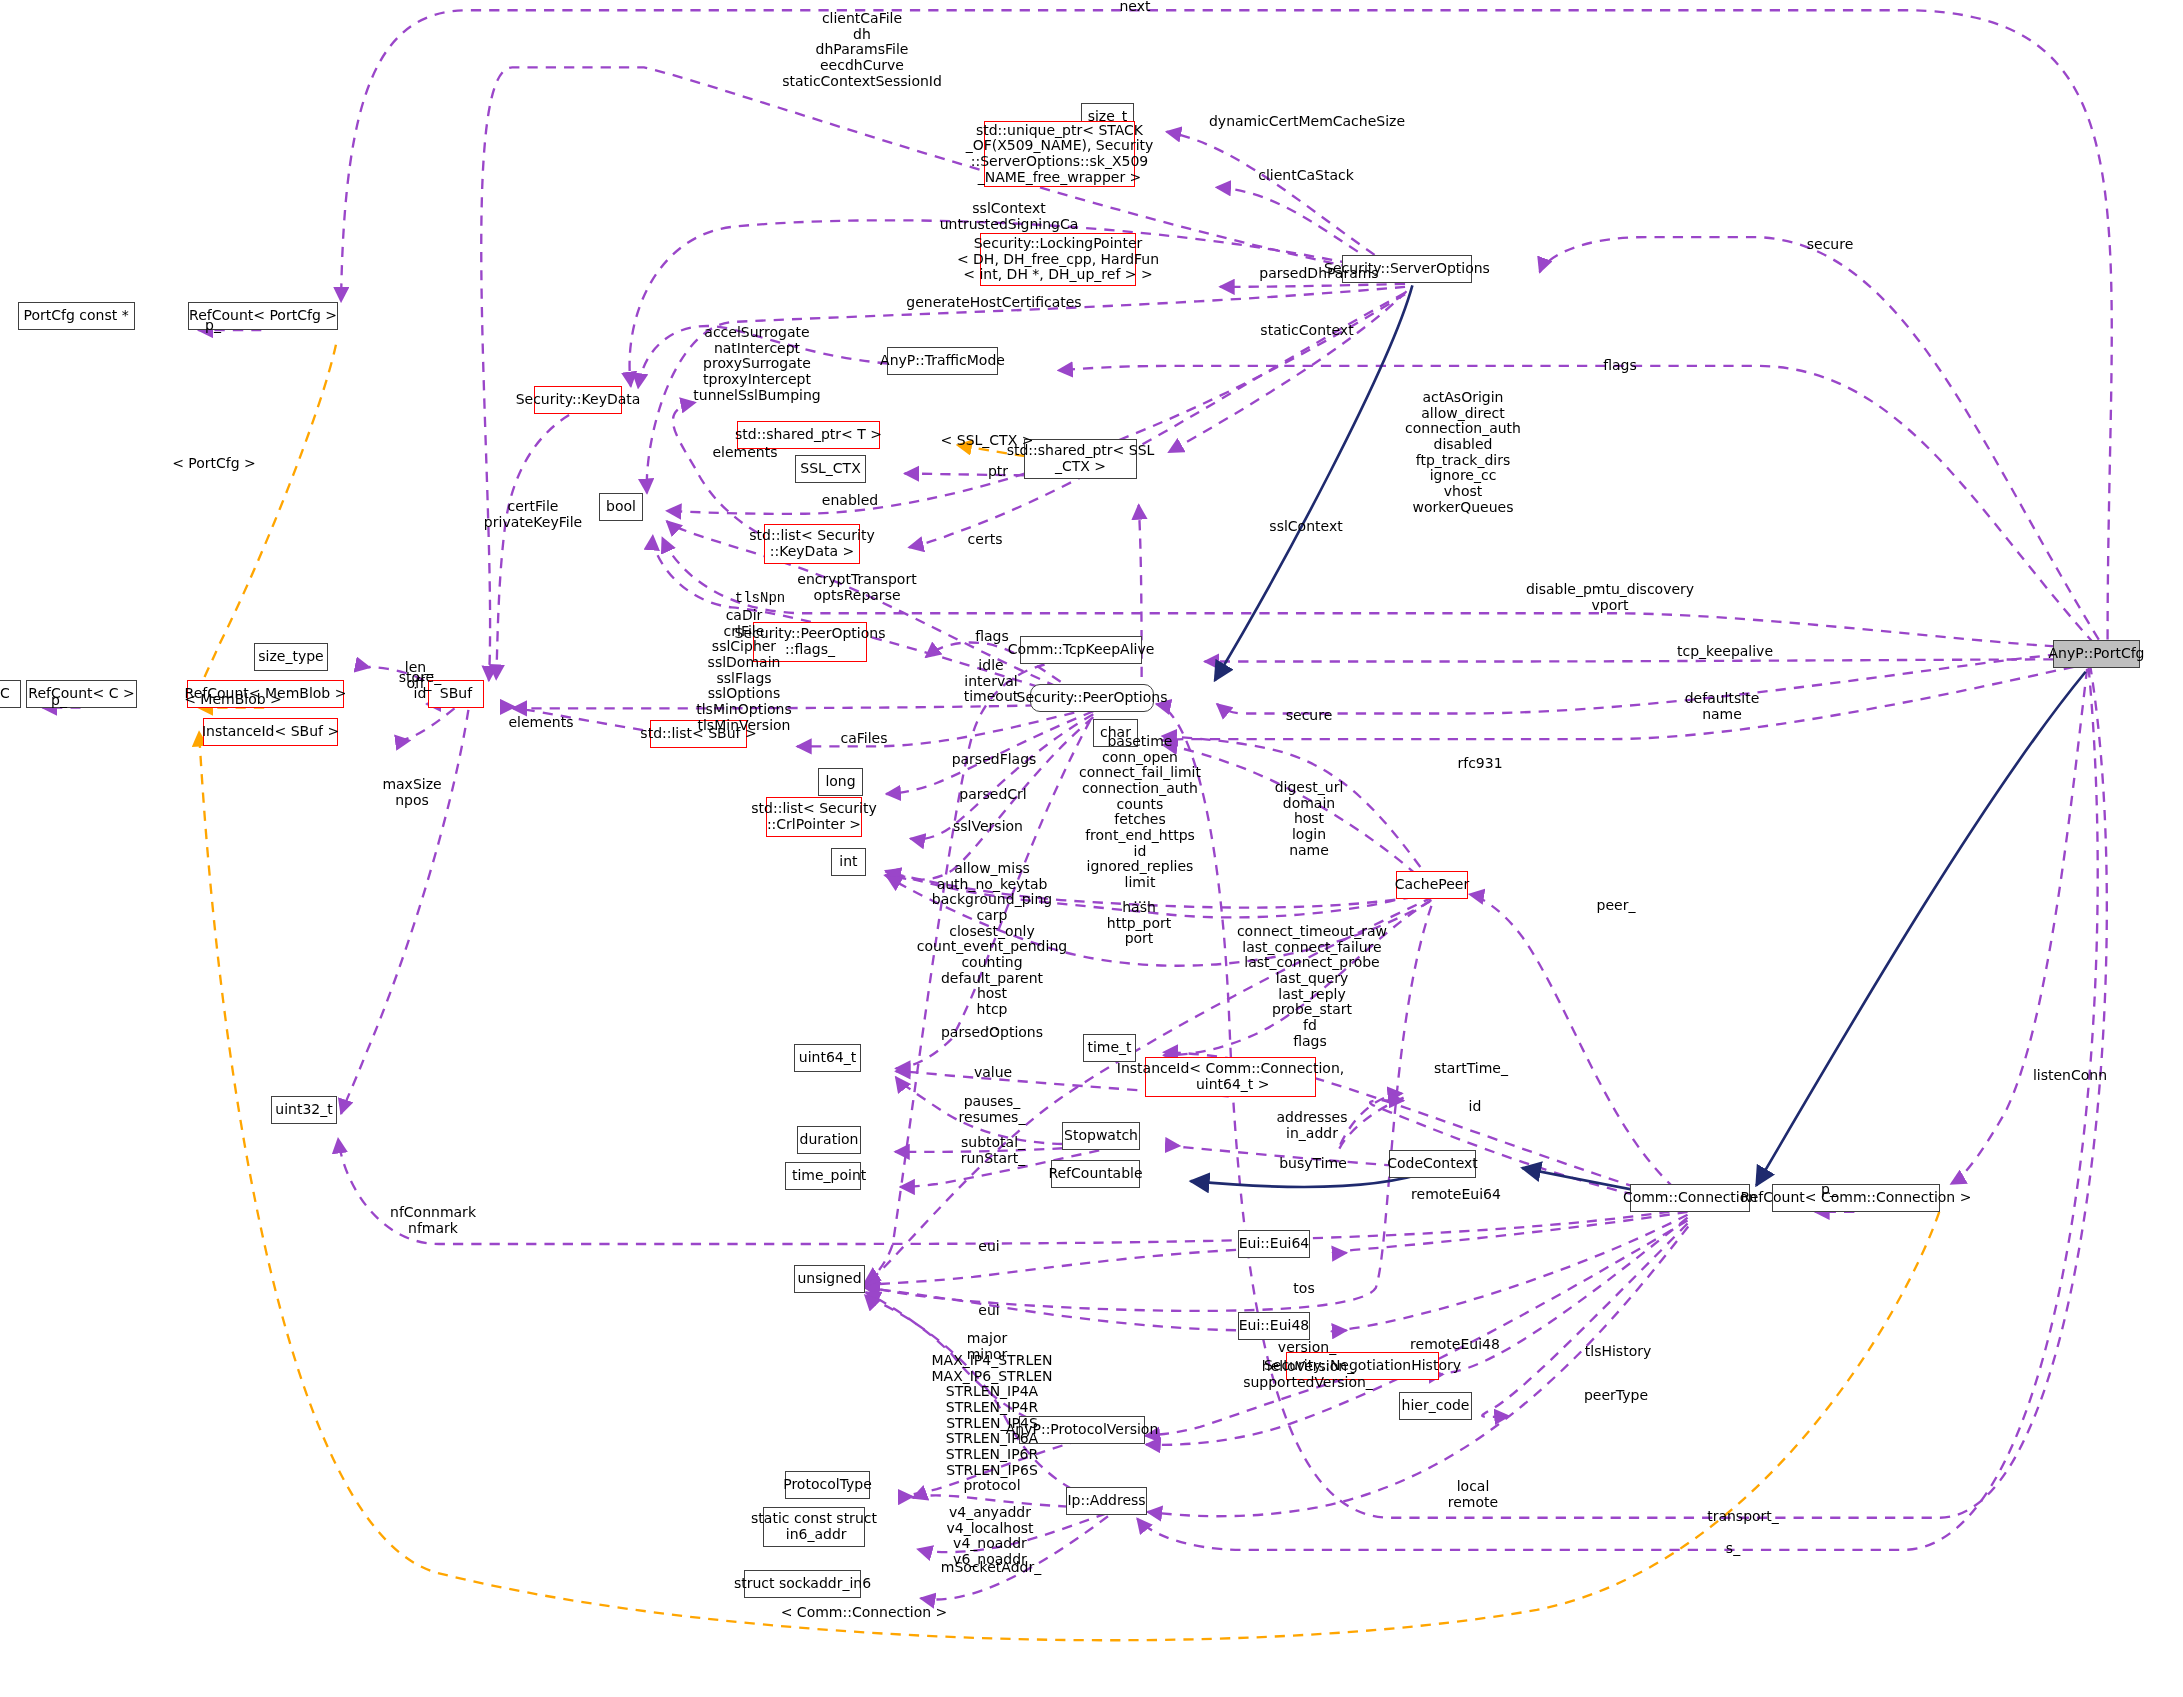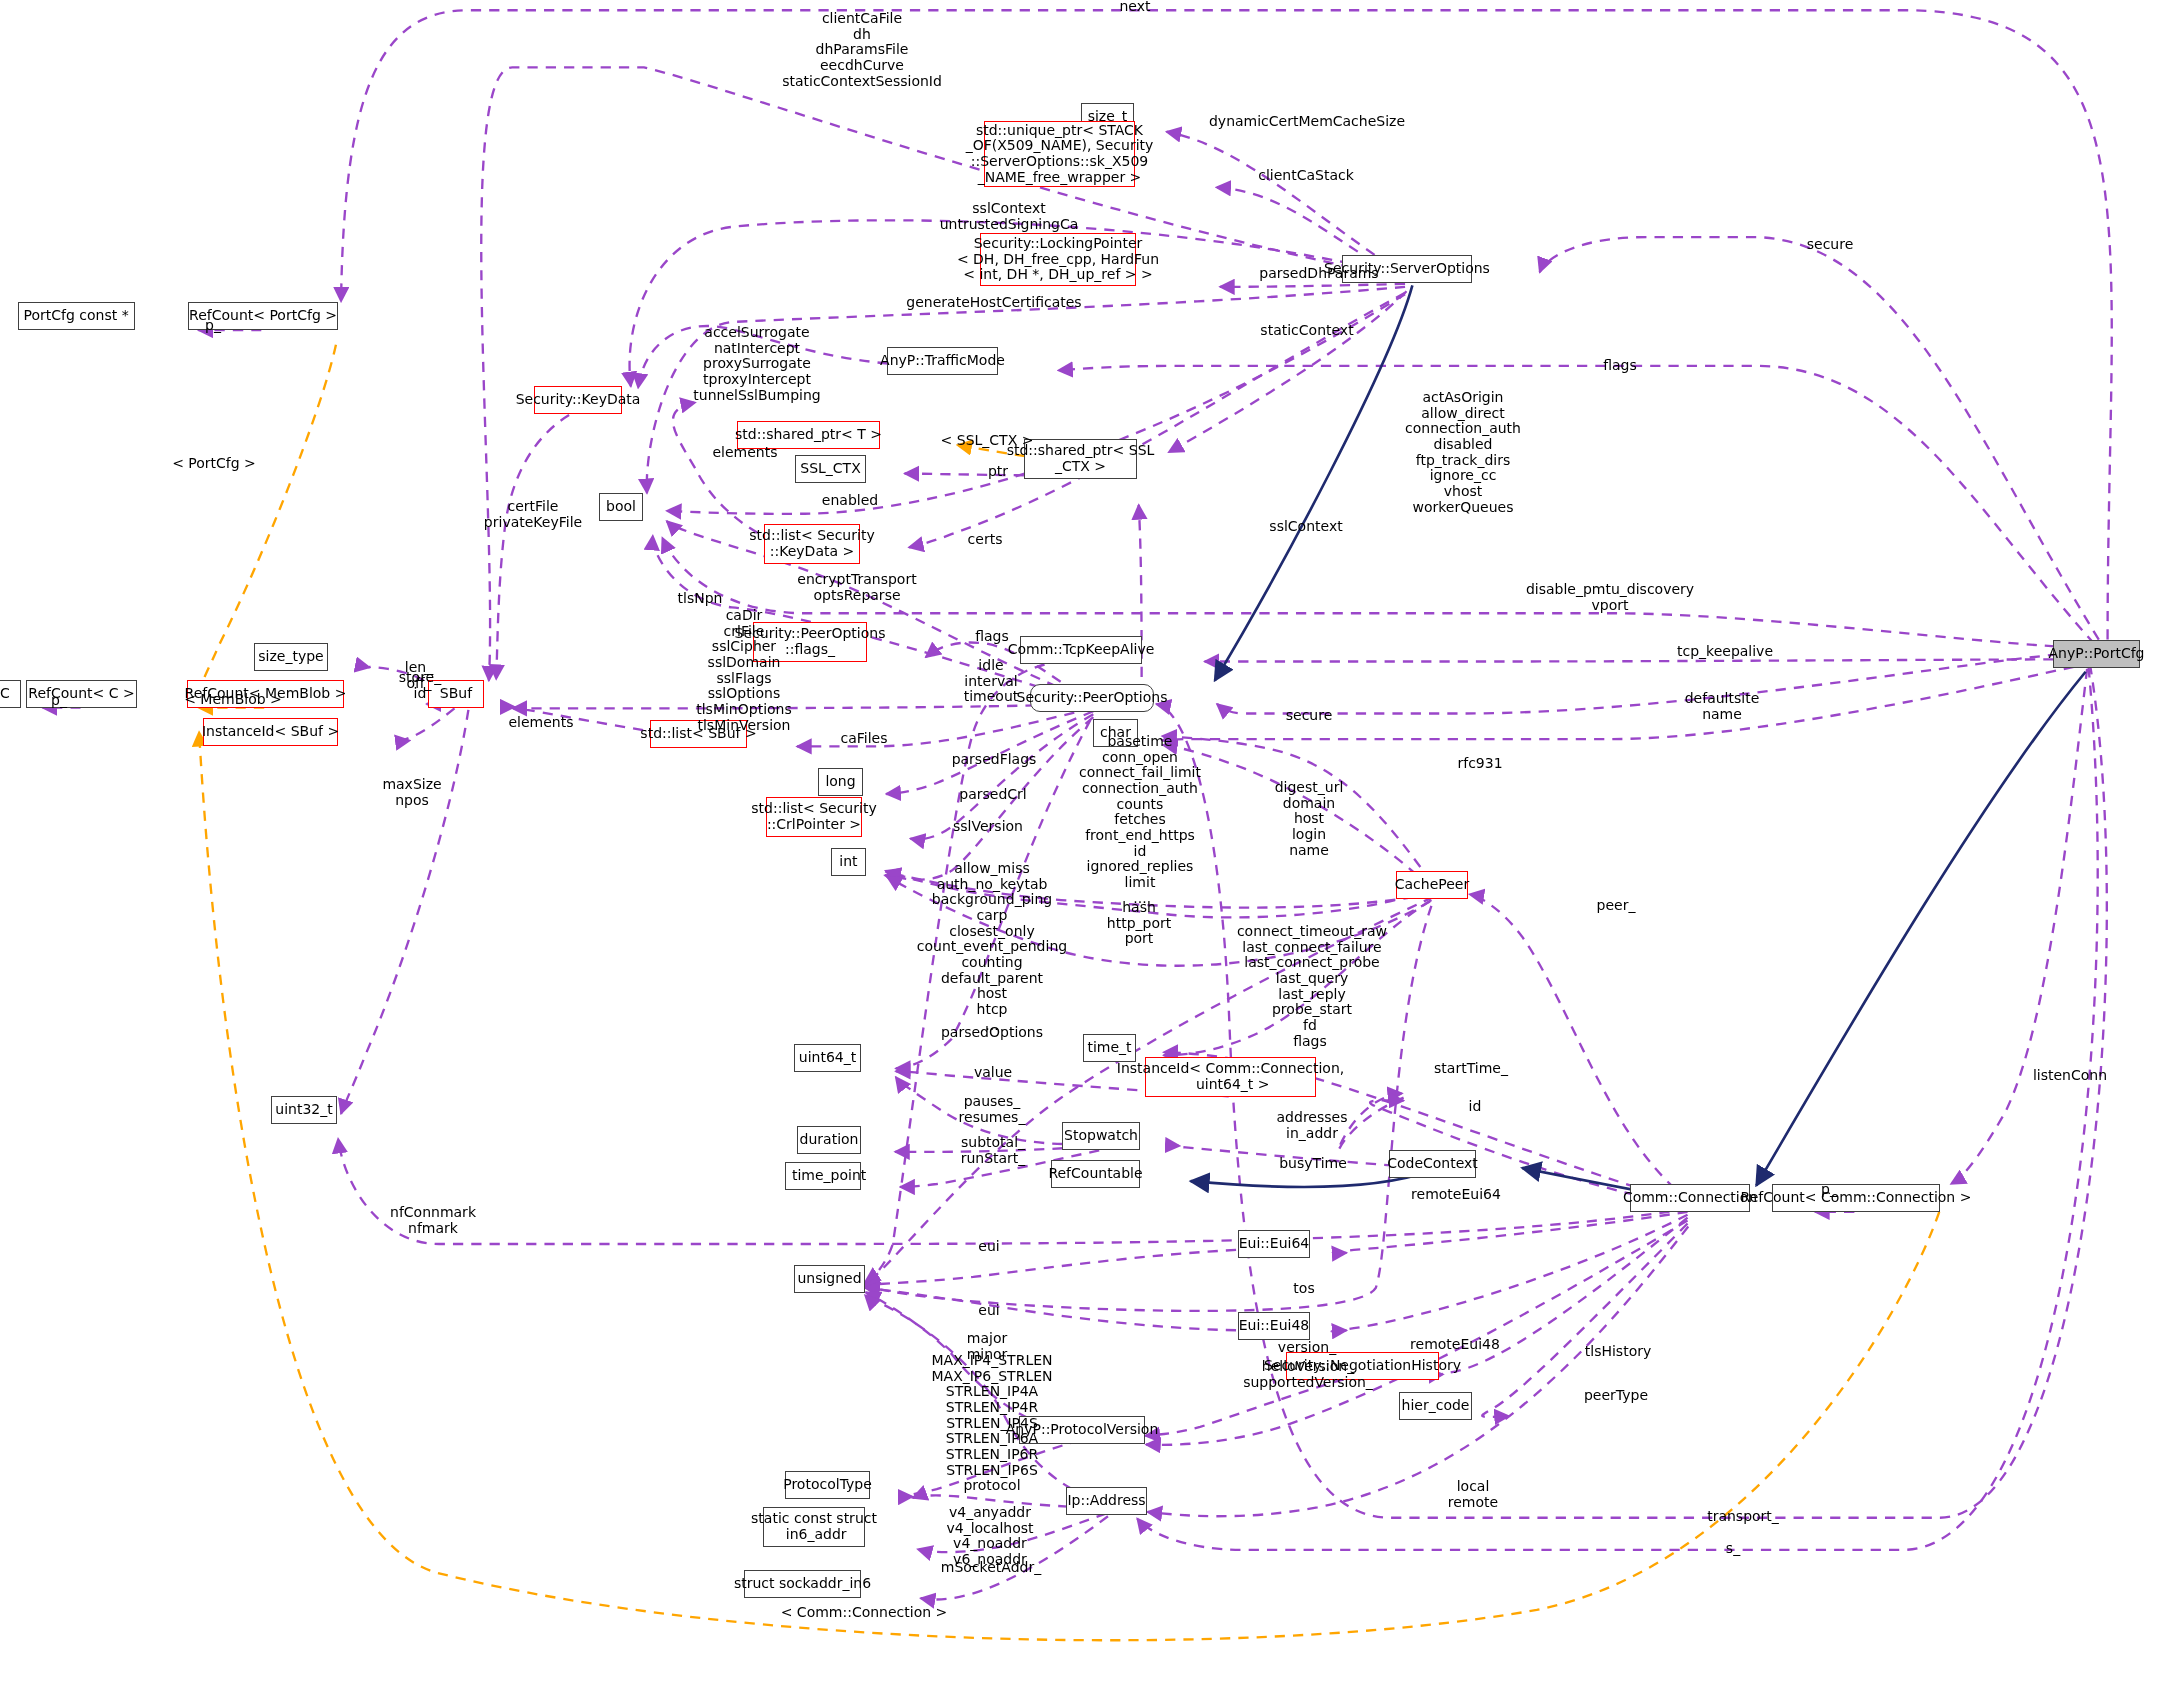--- a/index.html
+++ b/index.html
@@ -294,21 +294,21 @@
     <div class="elabel" style="left: 998px; top: 472px;">ptr</div>
     <div class="elabel" style="left: 533px; top: 515px;">certFile
 privateKeyFile</div>
     <div class="elabel" style="left: 850px; top: 501px;">enabled</div>
     <div class="elabel" style="left: 1306px; top: 527px;">sslContext</div>
     <div class="elabel" style="left: 985px; top: 540px;">certs</div>
     <div class="elabel" style="left: 857px; top: 588px;">encryptTransport
 optsReparse</div>
     <div class="elabel" style="left: 1610px; top: 598px;">disable_pmtu_discovery
 vport</div>
-    <div class="elabel" style="left: 700px; top: 599px;">tlsNpn</div>
+    <div class="elabel" style="left: 760px; top: 599px; font-family: Liberation Mono, monospace;">tlsNpn</div>
     <div class="elabel" style="left: 744px; top: 671px;">caDir
 crlFile
 sslCipher
 sslDomain
 sslFlags
 sslOptions
 tlsMinOptions
 tlsMinVersion</div>
     <div class="elabel" style="left: 992px; top: 637px;">flags</div>
     <div class="elabel" style="left: 1725px; top: 652px;">tcp_keepalive</div>

